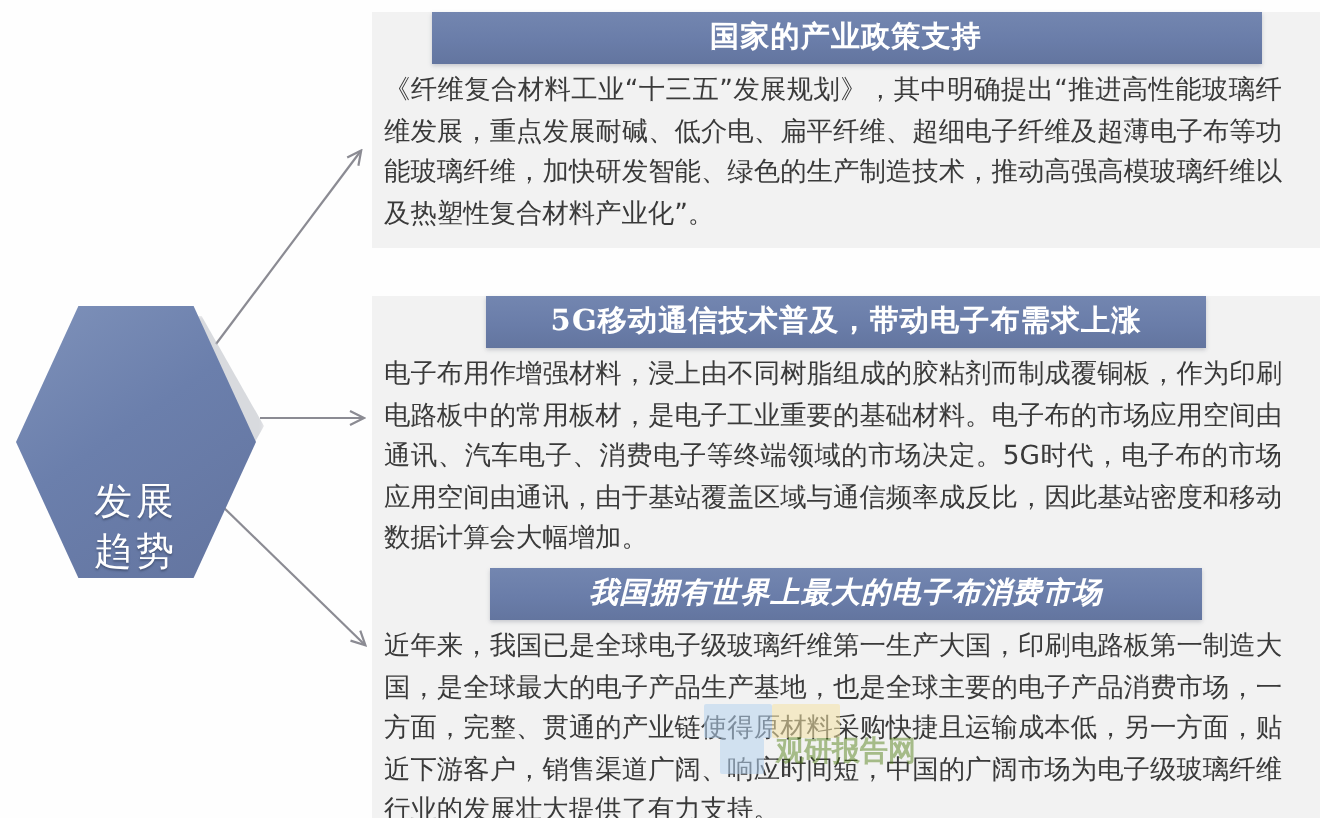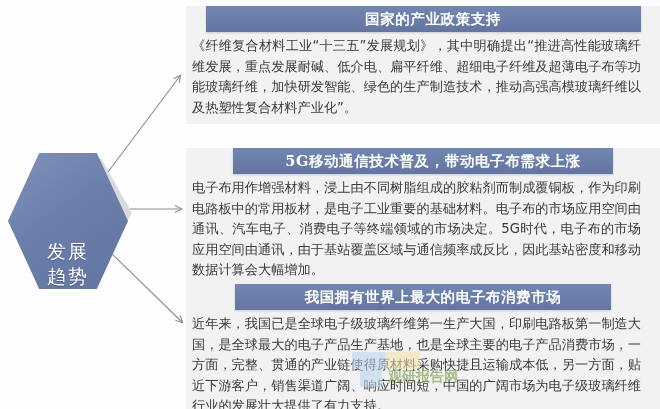--- a/index.html
+++ b/index.html
@@ -100,25 +100,24 @@
     text-align: center;
     font-weight: bold;
     font-size: 14.5px;
     line-height: 26px;
     height: 26px;
     letter-spacing: .6px;
     font-family: "DejaVu Serif", "Liberation Serif", serif;
     box-shadow: 0 1px 2px rgba(120,125,140,.35);
     overflow: hidden;
     white-space: nowrap;
-    padding-left: 20px;
   }
   #title-0 { width: 415px; }
   #title-1 { width: 360px; }
-  #title-2 { width: 356px; }
+  #title-2 { width: 356px; font-style: italic; }
 
   .section-body {
     color: #3a3a3a;
     font-size: 13.2px;
     line-height: 20.6px;
     text-align: justify;
     text-justify: inter-ideograph;
     padding: 4px 19px 2px 6px;
     font-family: "DejaVu Sans", "Liberation Sans", sans-serif;
   }

